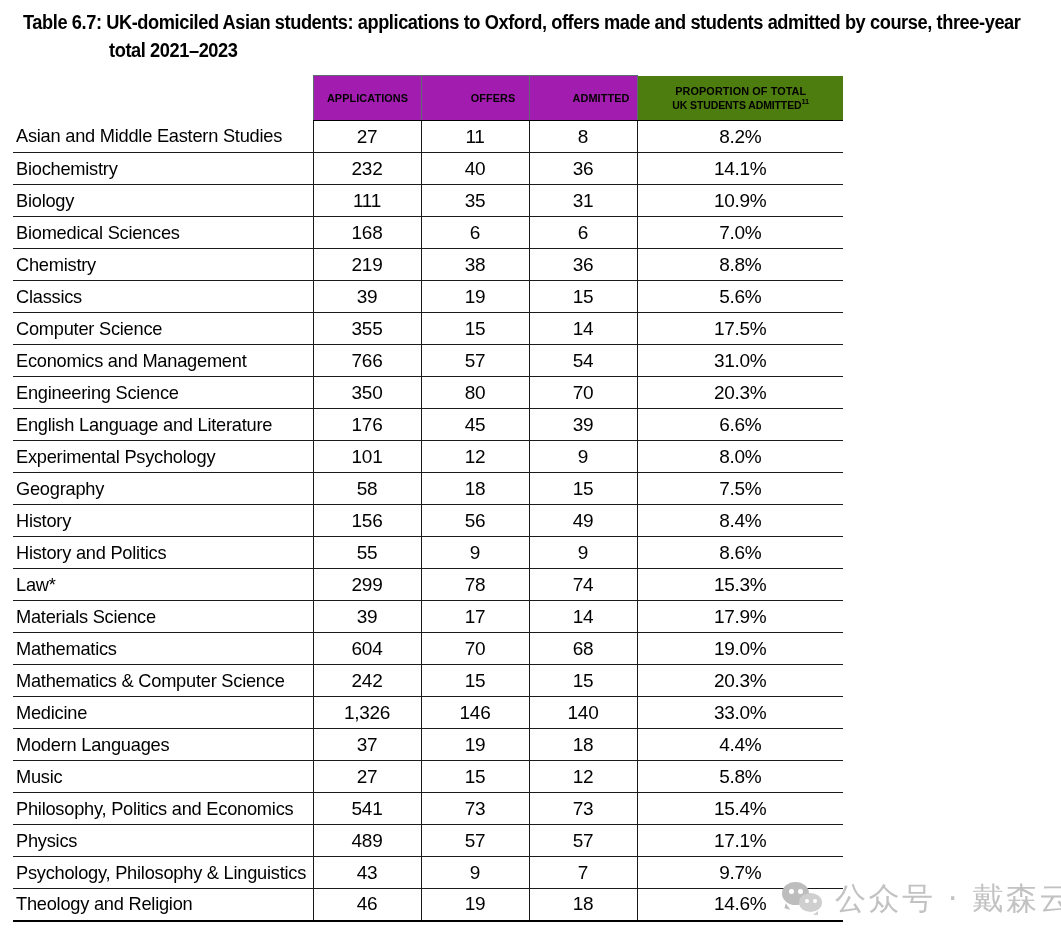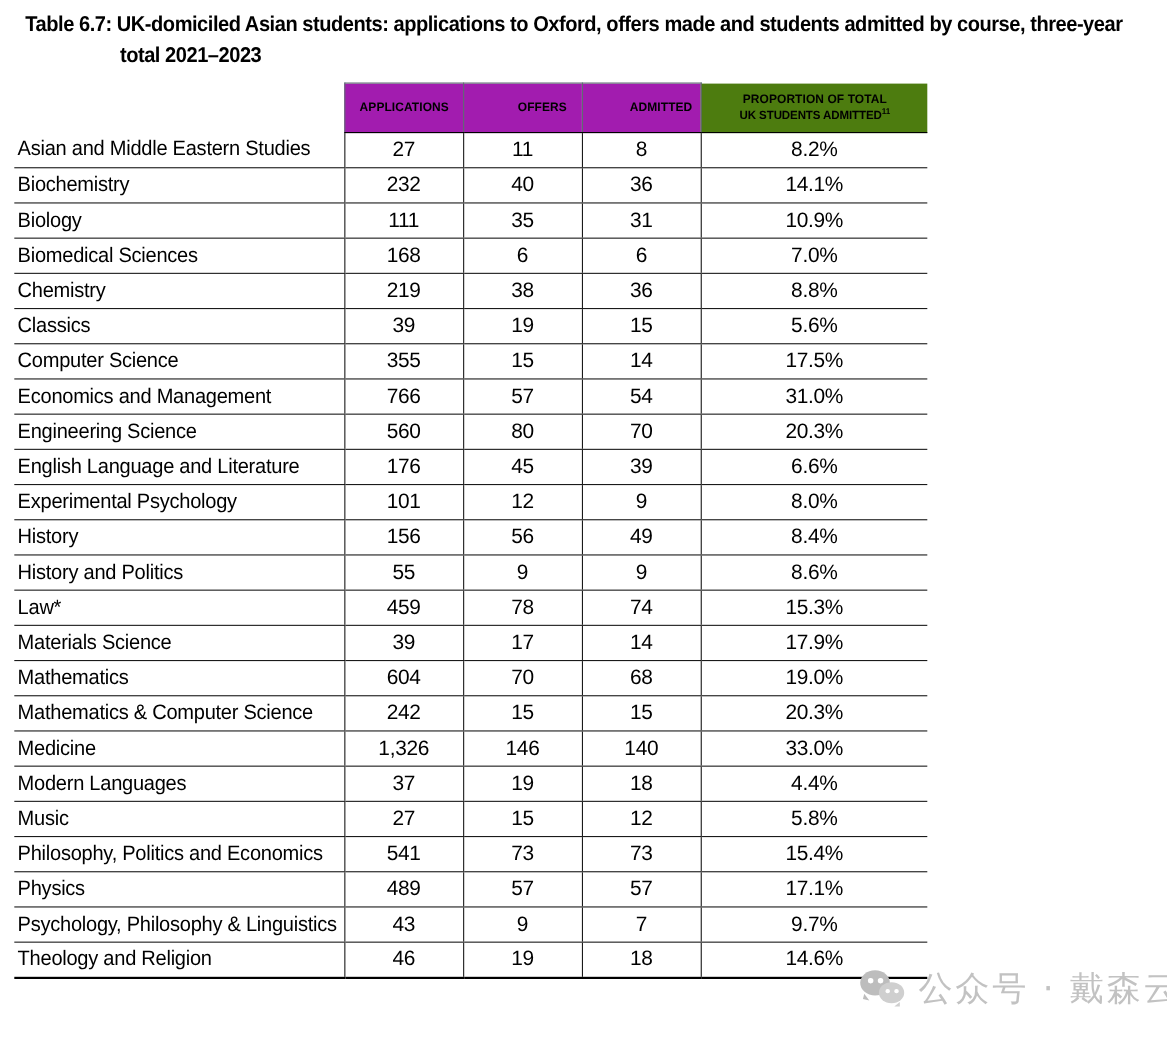--- a/index.html
+++ b/index.html
@@ -281,56 +281,63 @@
       </tr>
       <tr>
         <td class="course"><span class="cname">Economics and Management</span></td>
         <td class="num">766</td>
         <td class="num">57</td>
         <td class="num">54</td>
         <td class="prop">31.0%</td>
       </tr>
       <tr>
         <td class="course"><span class="cname">Engineering Science</span></td>
-        <td class="num">560</td>
+        <td class="num">350</td>
         <td class="num">80</td>
         <td class="num">70</td>
         <td class="prop">20.3%</td>
       </tr>
       <tr>
         <td class="course"><span class="cname">English Language and Literature</span></td>
         <td class="num">176</td>
         <td class="num">45</td>
         <td class="num">39</td>
         <td class="prop">6.6%</td>
       </tr>
       <tr>
         <td class="course"><span class="cname">Experimental Psychology</span></td>
         <td class="num">101</td>
         <td class="num">12</td>
         <td class="num">9</td>
         <td class="prop">8.0%</td>
       </tr>
       <tr>
+        <td class="course"><span class="cname">Geography</span></td>
+        <td class="num">58</td>
+        <td class="num">18</td>
+        <td class="num">15</td>
+        <td class="prop">7.5%</td>
+      </tr>
+      <tr>
         <td class="course"><span class="cname">History</span></td>
         <td class="num">156</td>
         <td class="num">56</td>
         <td class="num">49</td>
         <td class="prop">8.4%</td>
       </tr>
       <tr>
         <td class="course"><span class="cname">History and Politics</span></td>
         <td class="num">55</td>
         <td class="num">9</td>
         <td class="num">9</td>
         <td class="prop">8.6%</td>
       </tr>
       <tr>
         <td class="course"><span class="cname">Law*</span></td>
-        <td class="num">459</td>
+        <td class="num">299</td>
         <td class="num">78</td>
         <td class="num">74</td>
         <td class="prop">15.3%</td>
       </tr>
       <tr>
         <td class="course"><span class="cname">Materials Science</span></td>
         <td class="num">39</td>
         <td class="num">17</td>
         <td class="num">14</td>
         <td class="prop">17.9%</td>

